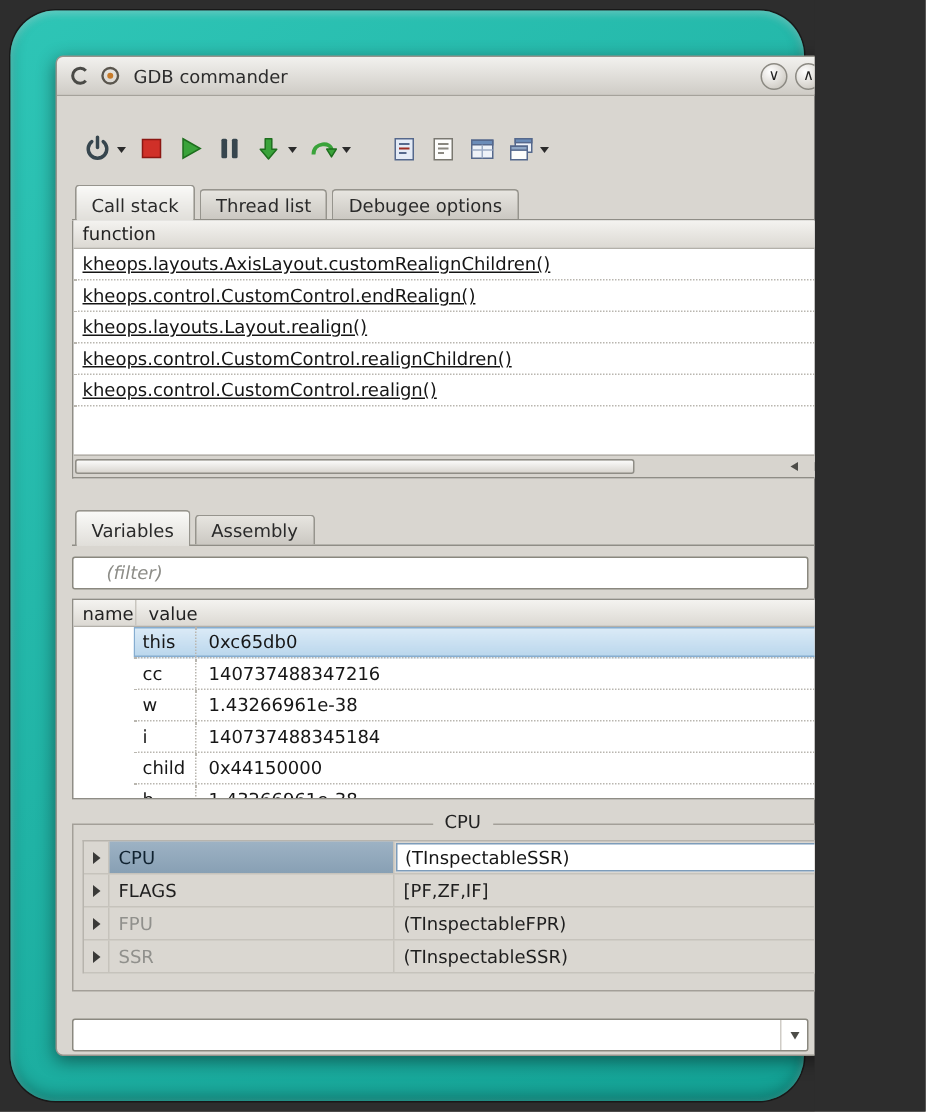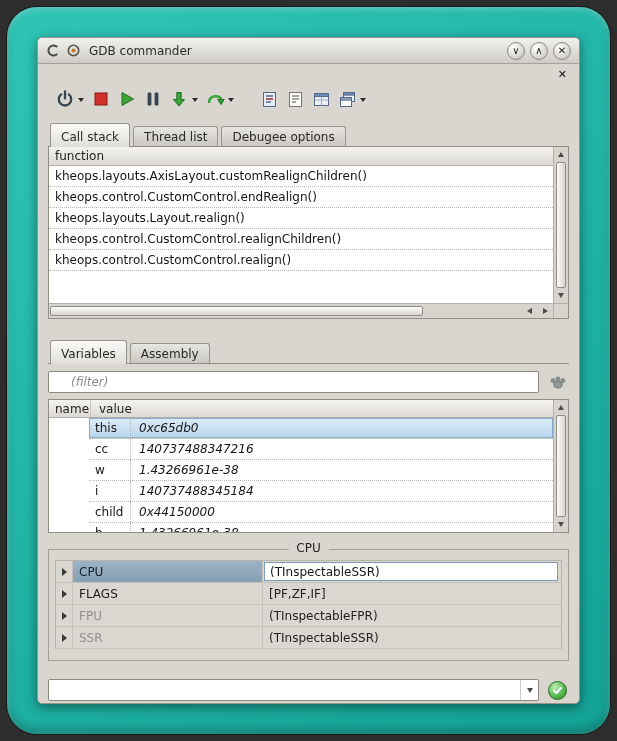--- a/index.html
+++ b/index.html
@@ -1,17 +1,17 @@
 <!DOCTYPE html>
 <html><head>
 <meta charset="utf-8">
 <style>
   html,body { margin:0; padding:0; background:#2d2d2d; }
   * { box-sizing:border-box; }
-  .stage { position:relative; width:617px; height:741px; overflow:hidden; background:#2d2d2d;
+  .stage { position:relative; width:543px; height:741px; overflow:hidden; background:#2d2d2d;
            font-family:"DejaVu Sans","Liberation Sans",sans-serif; font-size:12px; color:#1c1c1c; }
   .frame { position:absolute; inset:7px; border-radius:30px;
            background:linear-gradient(145deg,#2ec5b6,#13a295);
            box-shadow: inset 0 2px 6px rgba(255,255,255,.3), inset 0 -4px 10px rgba(0,0,0,.28), 0 0 0 1px rgba(0,0,0,.45); }
   .window { position:absolute; left:37px; top:37px; width:543px; height:667px;
             background:#d9d6d0; border:1px solid #96948c; border-radius:5px;
             box-shadow:0 3px 12px rgba(0,0,0,.45); overflow:hidden; }
 
   
   .titlebar { height:26px; background:linear-gradient(#f2f1ee,#cfccc6); border-bottom:1px solid #a5a29b;
@@ -39,21 +39,21 @@
          border-radius:3px 3px 0 0; margin-right:3px; color:#2a2a2a; height:20px; white-space:nowrap; }
   .tab.active { background:linear-gradient(#fafaf8,#e0ded9); margin-bottom:-1px; height:24px; padding-top:6px; }
 
   
   .panel { margin:0 10px; border:1px solid #8f8d86; border-top:none; background:#fff; position:relative; overflow:hidden; }
   .panel.boxed { border-top:1px solid #8f8d86; }
   .list-header { height:19px; background:linear-gradient(#f4f3f0,#dcd9d3); border-bottom:1px solid #b3b0a9;
                  color:#222; padding-left:6px; display:flex; align-items:center; margin-right:15px; }
   .cs-rows { margin-right:15px; }
   .cs-row { height:21px; line-height:20px; padding-left:6px; border-bottom:1px dotted #b9b6af;
-            white-space:nowrap; overflow:hidden; color:#141414; }
+            white-space:nowrap; overflow:hidden; color:#141414;text-decoration:underline; }
   .vscroll { position:absolute; top:0; right:0; bottom:0; width:15px; background:#d7d4ce; border-left:1px solid #b3b0a9;
              display:flex; flex-direction:column; }
   .vscroll.hs { bottom:15px; }
   .sc-btn { height:15px; display:flex; align-items:center; justify-content:center; flex:0 0 auto; }
   .sc-btn.h { width:16px; height:100%; }
   .thumb-v { flex:1; margin:0 2px; background:linear-gradient(90deg,#fbfbfa,#d9d6d0); border:1px solid #8f8d86; border-radius:2px; }
   .hscroll { position:absolute; left:0; right:15px; bottom:0; height:15px; background:#d7d4ce; border-top:1px solid #b3b0a9;
              display:flex; align-items:center; }
   .thumb-h { height:10px; margin-left:1px; width:74%; background:linear-gradient(#fbfbfa,#d9d6d0); border:1px solid #8f8d86; border-radius:2px; }
   .h-spacer { flex:1; }
@@ -74,21 +74,21 @@
   .icon-btn { width:22px; height:22px; display:flex; align-items:center; justify-content:center; }
 
   
   .v-header { height:18px; background:linear-gradient(#f4f3f0,#dcd9d3); border-bottom:1px solid #b3b0a9;
               display:flex; align-items:center; margin-right:15px; color:#222; }
   .vh-name { width:42px; padding-left:6px; border-right:1px solid #c9c6bf; height:100%; display:flex; align-items:center; }
   .vh-value { padding-left:8px; }
   .v-rows { margin-right:15px;margin-left:40px; }
   .v-row { display:flex; height:21px; border-bottom:1px dotted #b9b6af; align-items:center; color:#161616; }
   .v-row .v-name { width:42px; padding-left:6px; border-right:1px dotted #b9b6af; height:100%; display:flex; align-items:center; }
-  .v-row .v-value { padding-left:8px; white-space:nowrap; overflow:hidden;font-style:italic; }
+  .v-row .v-value { padding-left:8px; white-space:nowrap; overflow:hidden; }
   .v-row.selected { background:linear-gradient(#dcebf7,#b9d6ec); box-shadow:inset 0 0 0 1px #86add0; }
 
   
   .groupbox { margin:16px 10px 0; border:1px solid #a39f98; position:relative; height:112px; background:#d9d6d0; }
   .groupbox-title { position:absolute; top:-9px; left:50%; transform:translateX(-50%); background:#d9d6d0;
                     padding:0 8px; color:#222; }
   .cpu-grid { position:absolute; left:6px; right:6px; top:10px; border:1px solid #b7b4ad; border-bottom:none; background:#dad7d1; }
   .cpu-row { display:flex; height:22px; border-bottom:1px solid #c6c3bc; align-items:stretch; }
   .cpu-exp { width:17px; border-right:1px solid #c6c3bc; display:flex; align-items:center; justify-content:center; }
   .tri-right { width:0; height:0; border-top:4px solid transparent; border-bottom:4px solid transparent; border-left:5px solid #3a3a38; }

